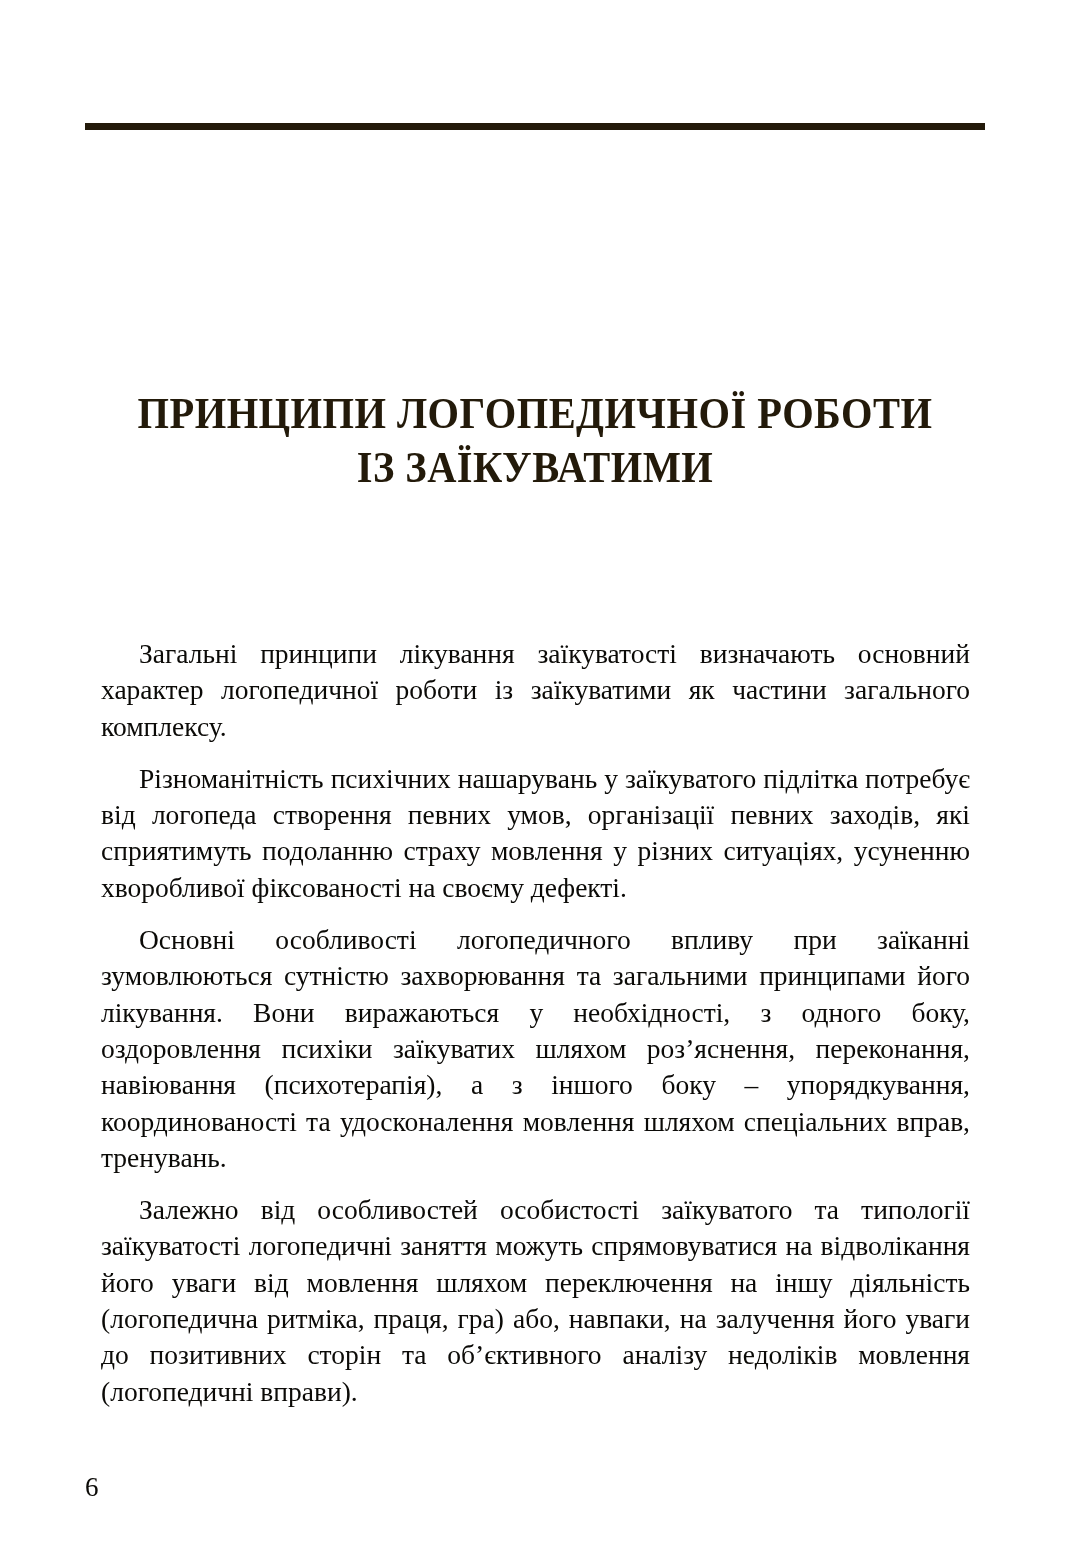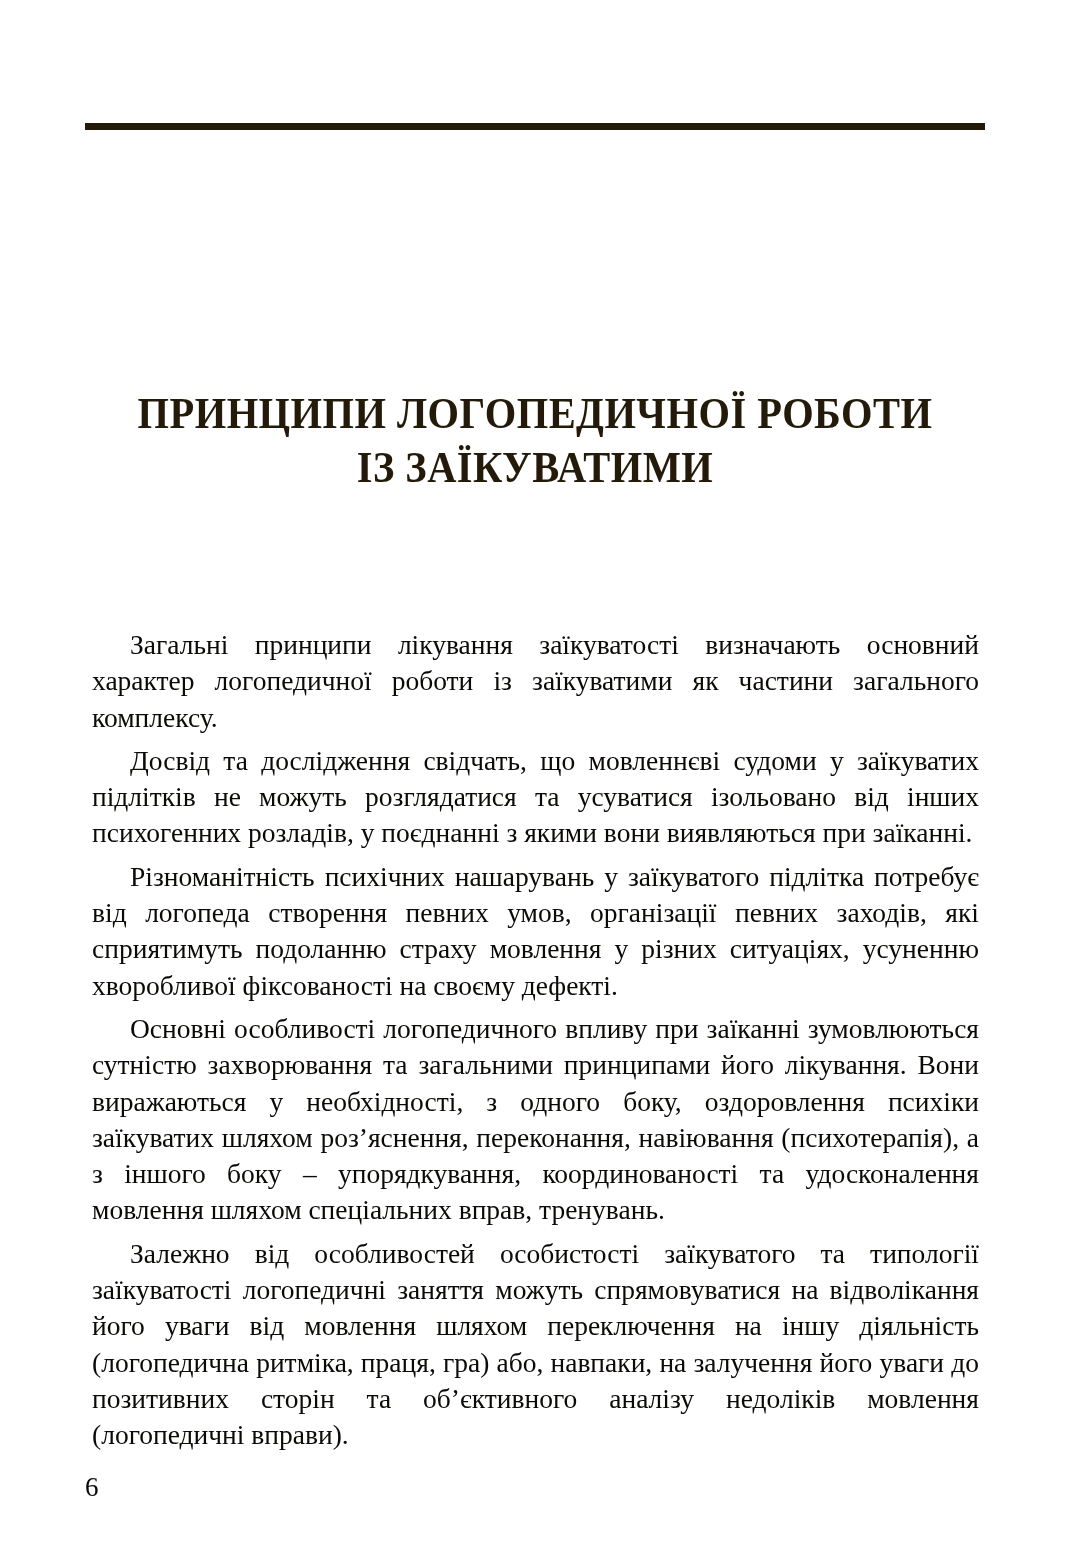--- a/index.html
+++ b/index.html
@@ -55,21 +55,21 @@
     top: 620px;
     width: 901px;
     color: #0b0a07;
     font-size: 27.5px;
     line-height: 36.3px;
     text-align: justify;
     text-justify: inter-word;
   }
 
   .body-text p {
-    margin: 7px;
+    margin: 16px;
     text-indent: 38px;
     hyphens: manual;
   }
 
   
   .folio {
     position: absolute;
     left: 85px;
     top: 1472px;
     font-size: 27px;
@@ -82,21 +82,20 @@
 
 <div class="page">
 
   <div class="top-rule"></div>
 
   <h1 class="heading">ПРИНЦИПИ ЛОГОПЕДИЧНОЇ РОБОТИ
 ІЗ ЗАЇКУВАТИМИ</h1>
 
   <div class="body-text">
     <p>Загальні принципи лікування заїкуватості визначають основний характер логопедичної роботи із заїкуватими як частини загального комплексу.</p>
-    <p>Досвід та дослідження свідчать, що мовленнєві судоми у заїкуватих підлітків не можуть розглядатися та усуватися ізольовано від інших психогенних розладів, у поєднанні з якими вони виявляються при заїканні.</p>
     <p>Різноманітність психічних нашарувань у заїкуватого підлітка потребує від логопеда створення певних умов, організації певних заходів, які сприятимуть подоланню страху мовлення у різних ситуаціях, усуненню хворобливої фіксованості на своєму дефекті.</p>
     <p>Основні особливості логопедичного впливу при заїканні зумовлюються сутністю захворювання та загальними принципами його лікування. Вони виражаються у необхідності, з одного боку, оздоровлення психіки заїкуватих шляхом роз’яснення, переконання, навіювання (психотерапія), а з іншого боку – упорядкування, координованості та удосконалення мовлення шляхом спеціальних вправ, тренувань.</p>
     <p>Залежно від особливостей особистості заїкуватого та типології заїкуватості логопедичні заняття можуть спрямовуватися на відволікання його уваги від мовлення шляхом переключення на іншу діяльність (логопедична ритміка, праця, гра) або, навпаки, на залучення його уваги до позитивних сторін та об’єктивного аналізу недоліків мовлення (логопедичні вправи).</p>
   </div>
 
   <div class="folio">6</div>
 
 </div>
 
 </body></html>

